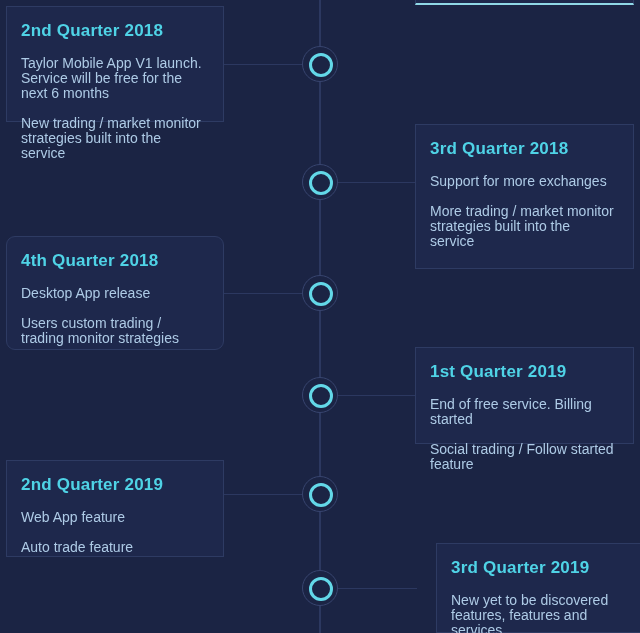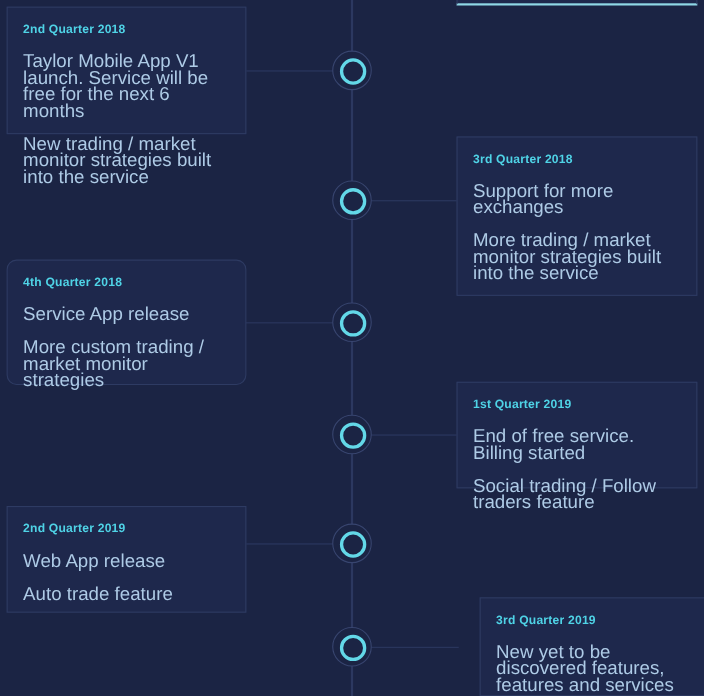--- a/index.html
+++ b/index.html
@@ -71,29 +71,29 @@
   
   .card {
     position: absolute;
     box-sizing: border-box;
     background: #1e284c;
     border: 1px solid #2e3b63;
     z-index: 3;
   }
   .card-title {
     color: #4fd3e6;
-    font-size: 11px;
+    font-size: 17px;
     font-weight: bold;
     letter-spacing: 0.2px;
     margin: 0;
     padding: 0;
   }
   .card-line {
     color: #aecbe6;
-    font-size: 17px;
+    font-size: 14px;
     line-height: 15px;
     margin: 0;
     padding: 0;
   }
   .card-inner {
     padding: 14px 16px 16px 14px;
   }
   .card-inner .card-line { margin-top: 15px; }
 
   
@@ -137,41 +137,41 @@
       <div class="card-line">Support for more exchanges</div>
       <div class="card-line">More trading / market monitor strategies built into the service</div>
     </div>
   </div>
 
   <div class="connector" style="left:223px; top:293px; width:84px;"></div>
   <div class="node" style="left:302px; top:275px;"></div>
   <div class="card" style="left:6px; top:236px; width:218px; height:114px;border-radius:9px;">
     <div class="card-inner">
       <div class="card-title">4th Quarter 2018</div>
-      <div class="card-line">Service App release</div>
-      <div class="card-line">More custom trading / market monitor strategies</div>
+      <div class="card-line">Desktop App release</div>
+      <div class="card-line">Users custom trading / trading monitor strategies</div>
     </div>
   </div>
 
   <div class="connector" style="left:333px; top:395px; width:84px;"></div>
   <div class="node" style="left:302px; top:377px;"></div>
   <div class="card" style="left:415px; top:347px; width:219px; height:97px;">
     <div class="card-inner">
       <div class="card-title">1st Quarter 2019</div>
       <div class="card-line">End of free service. Billing started</div>
-      <div class="card-line">Social trading / Follow traders feature</div>
+      <div class="card-line">Social trading / Follow started feature</div>
     </div>
   </div>
 
   <div class="connector" style="left:223px; top:494px; width:84px;"></div>
   <div class="node" style="left:302px; top:476px;"></div>
   <div class="card" style="left:6px; top:460px; width:218px; height:97px;">
     <div class="card-inner">
       <div class="card-title">2nd Quarter 2019</div>
-      <div class="card-line">Web App release</div>
+      <div class="card-line">Web App feature</div>
       <div class="card-line">Auto trade feature</div>
     </div>
   </div>
 
   <div class="connector" style="left:333px; top:588px; width:84px;"></div>
   <div class="node" style="left:302px; top:570px;"></div>
   <div class="card" style="left:436px; top:543px; width:219px; height:90px;">
     <div class="card-inner">
       <div class="card-title">3rd Quarter 2019</div>
       <div class="card-line">New yet to be discovered features, features and services</div>

